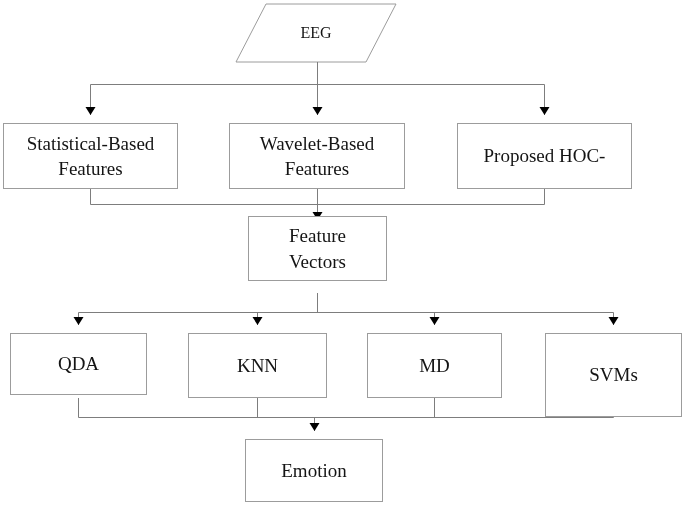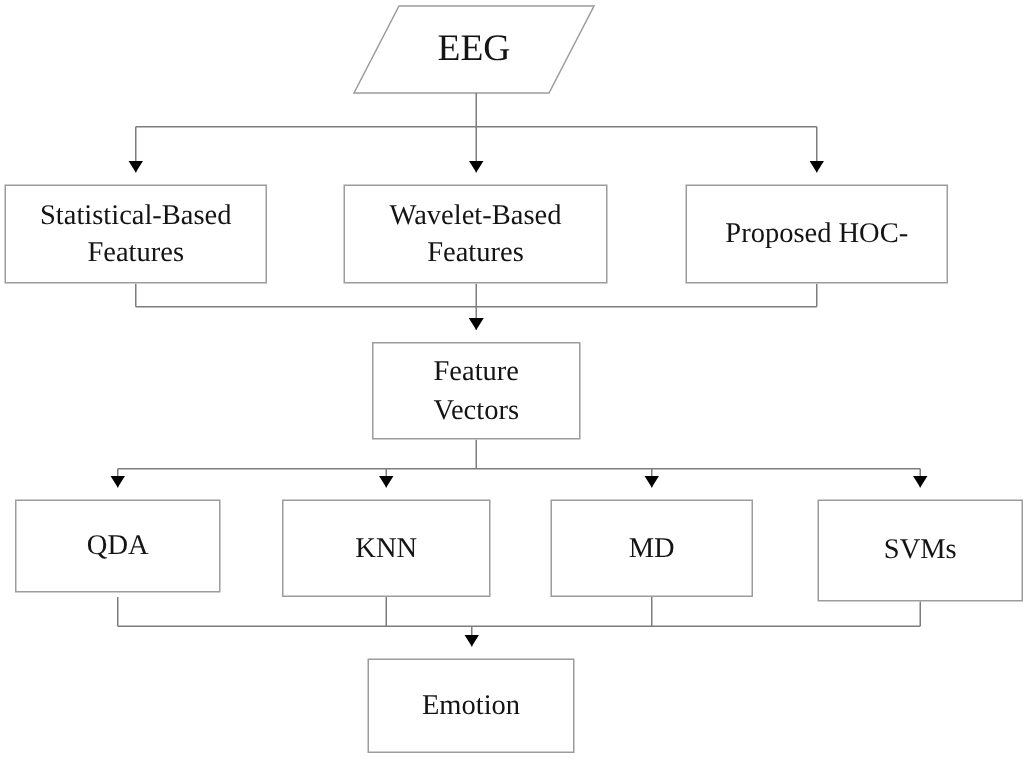--- a/index.html
+++ b/index.html
@@ -55,21 +55,21 @@
   }
   .node span { display: block; white-space: nowrap; }
   .para-label {
     position: absolute;
     border: none;
     background: transparent;
     display: flex;
     align-items: center;
     justify-content: center;
     color: var(--text);
-    font-size: 25px;
+    font-size: 16px;
   }
 </style>
 </head>
 <body>
 
 <div class="canvas">
 
   <svg class="connector-layer" viewBox="0 0 685 506" xmlns="http://www.w3.org/2000/svg">
     <defs>
       <marker id="arrowhead" markerUnits="userSpaceOnUse" markerWidth="12" markerHeight="12" refX="8" refY="5" orient="auto">
@@ -123,38 +123,38 @@
 
   <div class="node" style="left:229px; top:123px; width:176px; height:66px;">
     <span>Wavelet-Based</span>
     <span>Features</span>
   </div>
 
   <div class="node" style="left:457px; top:123px; width:175px; height:66px;align-items:center;">
     <span>Proposed HOC-</span>
   </div>
 
-  <div class="node" style="left:248px; top:228px; width:139px; height:65px;">
+  <div class="node" style="left:248px; top:216px; width:139px; height:65px;">
     <span>Feature</span>
     <span>Vectors</span>
   </div>
 
   <div class="node" style="left:10px; top:333px; width:137px; height:62px;">
     <span>QDA</span>
   </div>
 
   <div class="node" style="left:188px; top:333px; width:139px; height:65px;">
     <span>KNN</span>
   </div>
 
   <div class="node" style="left:367px; top:333px; width:135px; height:65px;">
     <span>MD</span>
   </div>
 
-  <div class="node" style="left:545px; top:333px; width:137px; height:68px;">
+  <div class="node" style="left:545px; top:333px; width:137px; height:84px;">
     <span>SVMs</span>
   </div>
 
   <div class="node" style="left:245px; top:439px; width:138px; height:63px;">
     <span>Emotion</span>
   </div>
 
 </div>
 
 </body></html>

